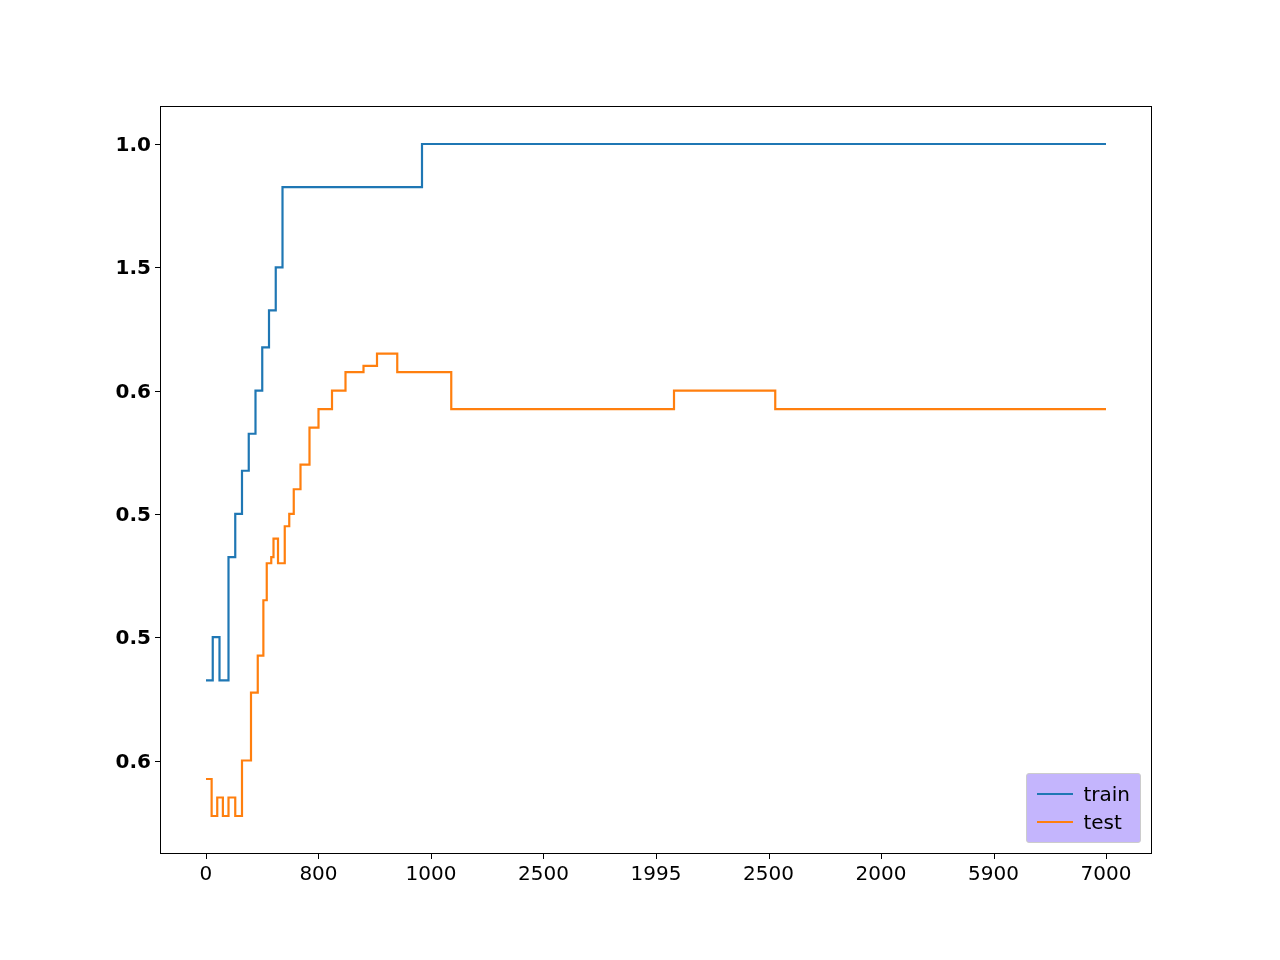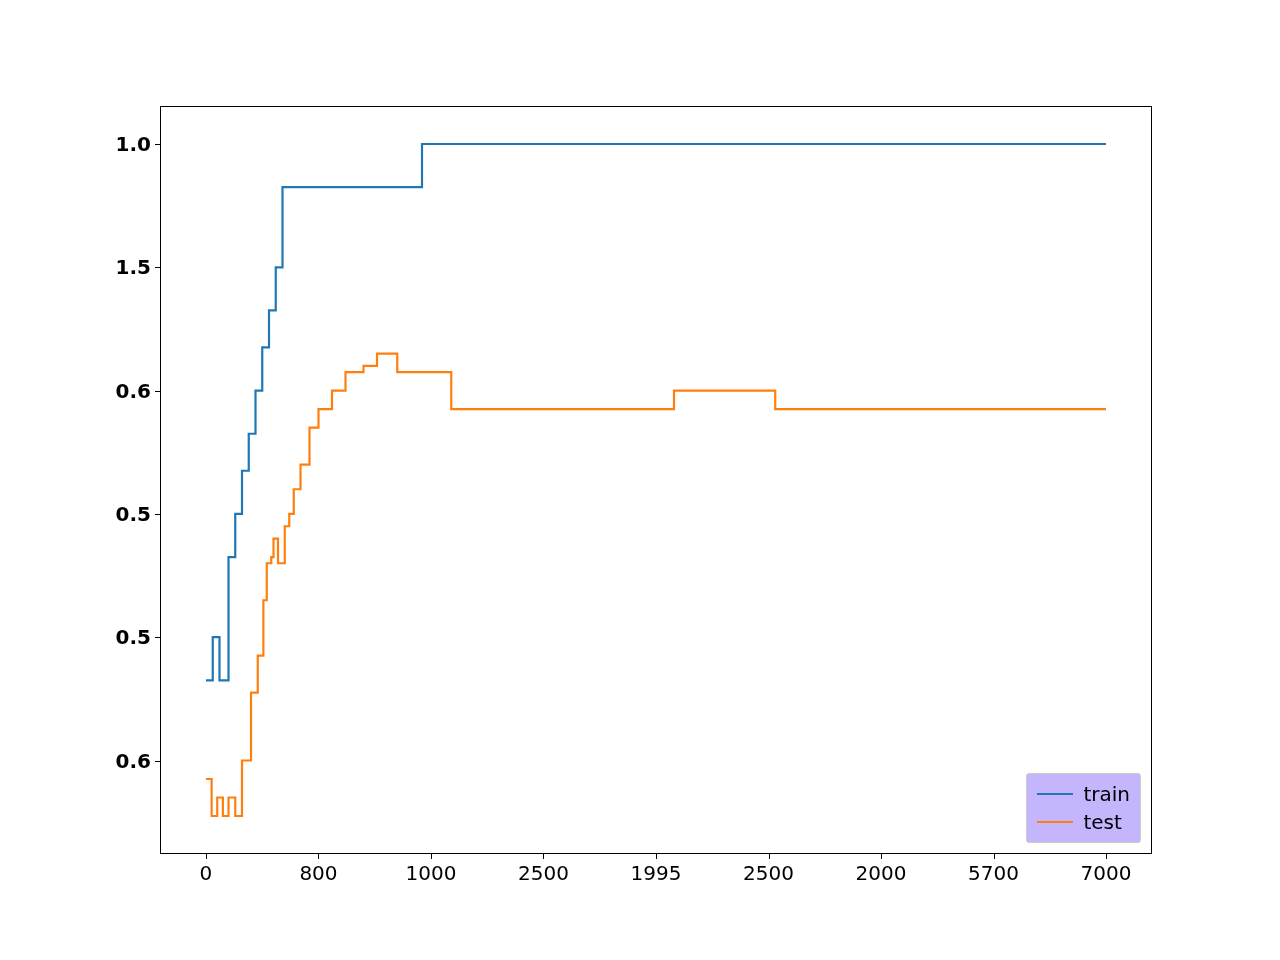--- a/index.html
+++ b/index.html
@@ -95,21 +95,21 @@
     <div class="tick-label-x" style="left:27.273%">1000</div>
     <div class="tick-mark-x" style="left:38.636%"></div>
     <div class="tick-label-x" style="left:38.636%">2500</div>
     <div class="tick-mark-x" style="left:50.000%"></div>
     <div class="tick-label-x" style="left:50.000%">1995</div>
     <div class="tick-mark-x" style="left:61.364%"></div>
     <div class="tick-label-x" style="left:61.364%">2500</div>
     <div class="tick-mark-x" style="left:72.727%"></div>
     <div class="tick-label-x" style="left:72.727%">2000</div>
     <div class="tick-mark-x" style="left:84.091%"></div>
-    <div class="tick-label-x" style="left:84.091%">5700</div>
+    <div class="tick-label-x" style="left:84.091%">5900</div>
     <div class="tick-mark-x" style="left:95.455%"></div>
     <div class="tick-label-x" style="left:95.455%">7000</div>
 
     <div class="tick-mark-y" style="top:87.603%"></div>
     <div class="tick-label-y" style="top:87.603%">0.6</div>
     <div class="tick-mark-y" style="top:71.074%"></div>
     <div class="tick-label-y" style="top:71.074%">0.5</div>
     <div class="tick-mark-y" style="top:54.545%"></div>
     <div class="tick-label-y" style="top:54.545%">0.5</div>
     <div class="tick-mark-y" style="top:38.017%"></div>

